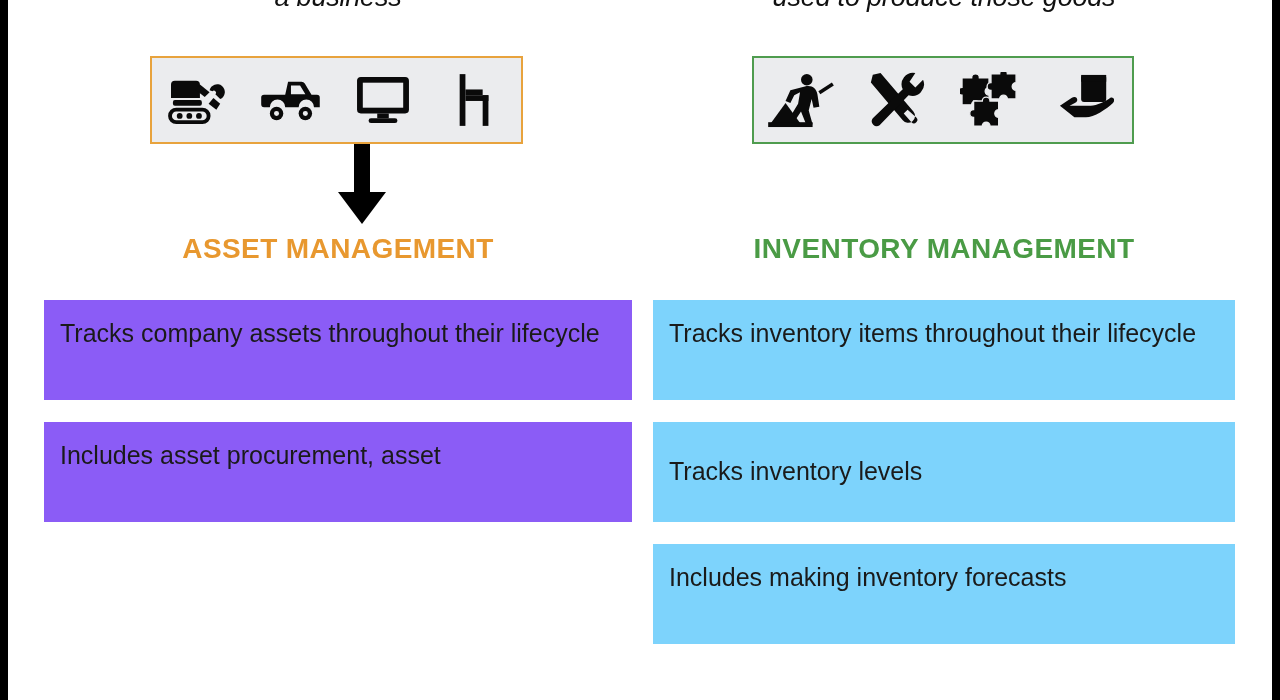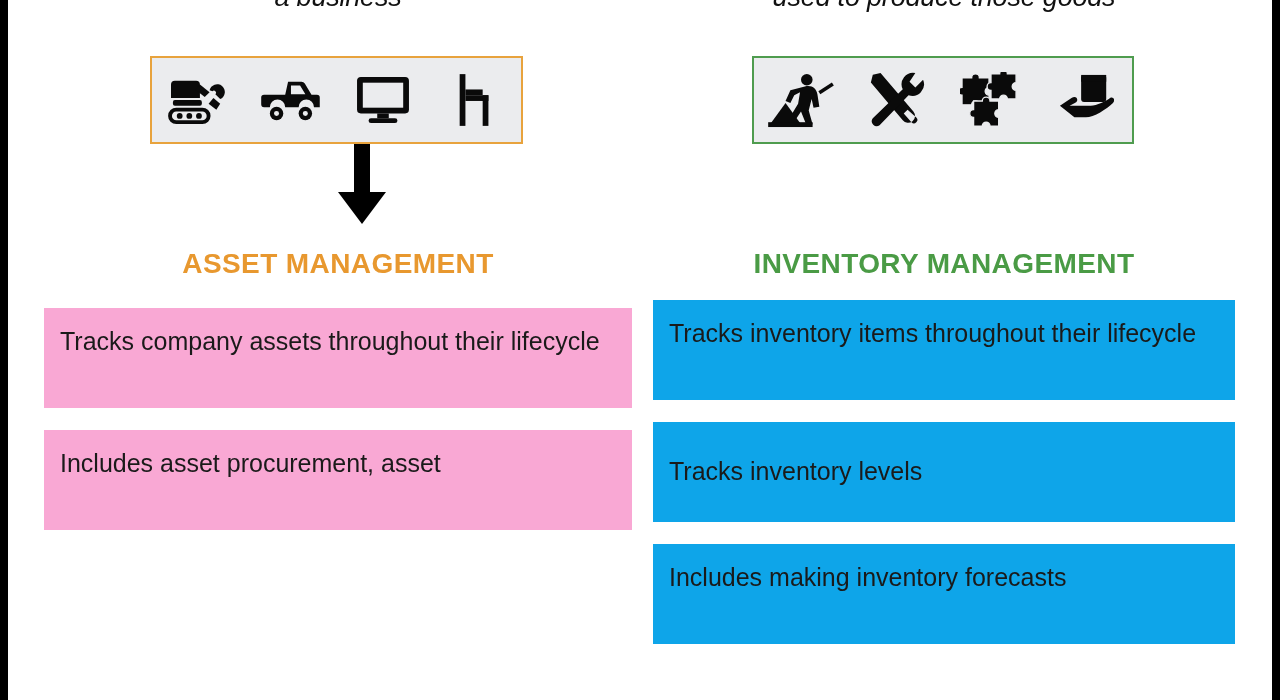--- a/index.html
+++ b/index.html
@@ -62,43 +62,43 @@
     position: absolute;
     top: 144px;
     width: 52px;
     height: 82px;
   }
   .arrow.left-arrow  { left: 292px; }
 
   
   .heading {
     position: absolute;
-    top: 248px;
+    top: 233px;
     width: 100%;
     text-align: center;
     font-size: 28px;
     font-weight: bold;
     letter-spacing: 0.4px;
   }
   .heading.orange { color: #e8982f; }
   .heading.green  { color: #4a9b45; text-align: center; }
 
   
   .bars { position: absolute; top: 300px; left: 0; width: 100%; }
   .bar {
     height: 100px;
     margin-bottom: 22px;
     padding: 14px 16px 0 16px;
     font-size: 25px;
     line-height: 38px;
     color: #1a1a1a;
     overflow: hidden;
   }
-  .bar.orange { background: #f9a8d4; margin-top: 8px; }
-  .bar.green  { background: #0ea5e9; }
+  .bar.orange { background: #8b5cf6; }
+  .bar.green  { background: #7dd3fc; }
   .bar.mid { padding-top: 30px; }
 </style>
 </head>
 <body>
 
 <div id="page">
 
   <div class="frame-left"></div>
   <div class="frame-right"></div>
 

